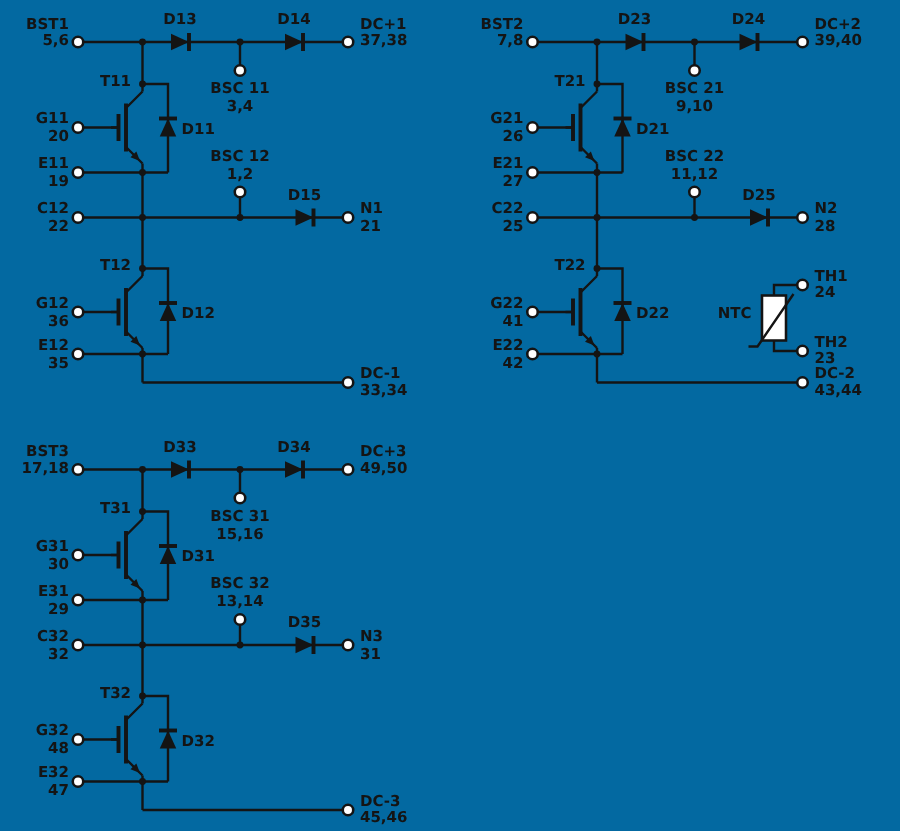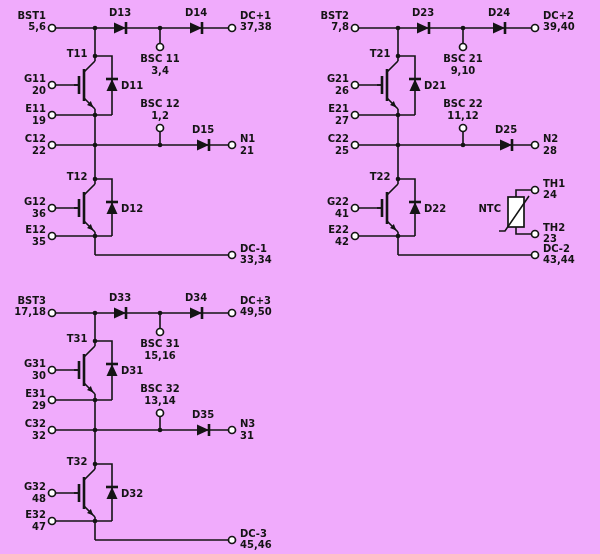--- a/index.html
+++ b/index.html
@@ -1,16 +1,16 @@
 <!DOCTYPE html>
 <html><head>
 <meta charset="utf-8">
 <style>
   html,body{margin:0;padding:0;background:#ffffff;}
-  .stage{width:600px;height:554px;background:#f0abfc;position:relative;overflow:hidden;
+  .stage{width:600px;height:554px;background:#0369a1;position:relative;overflow:hidden;
          font-family:"DejaVu Sans",sans-serif;}
   svg{display:block;}
   .wire{stroke:#141414;stroke-width:1.6;fill:none;}
   .bar{stroke:#141414;stroke-width:2.6;fill:none;}
   .fill{fill:#141414;stroke:none;}
   .term{fill:#ffffff;stroke:#141414;stroke-width:1.7;}
   .dot{fill:#141414;stroke:none;}
   .lbl{font-family:"DejaVu Sans",sans-serif;font-size:10px;font-weight:700;fill:#141414;}
   .mid{text-anchor:middle;}
   .end{text-anchor:end;}

